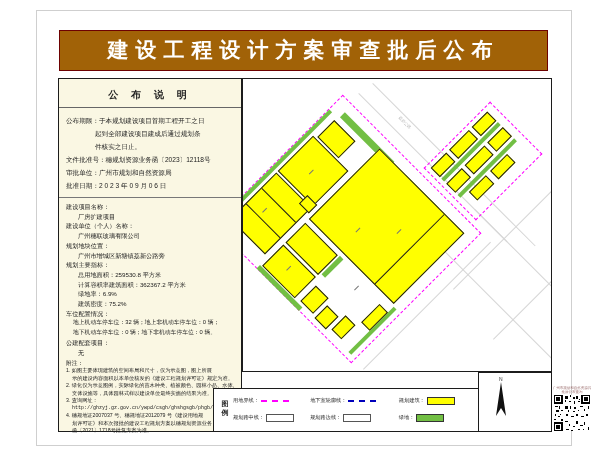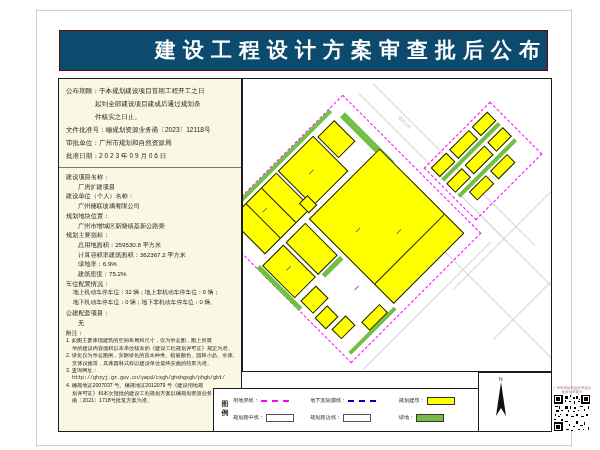--- a/index.html
+++ b/index.html
@@ -1,22 +1,22 @@
 <!DOCTYPE html>
 <html><head>
 <meta charset="utf-8">
 <style>
   html,body{margin:0;padding:0;background:#fff;}
   #page{position:relative;width:600px;height:450px;background:#fff;overflow:hidden;
         font-family:"Liberation Sans","DejaVu Sans",sans-serif;color:#222;}
   .abs{position:absolute;}
   #photo-frame{left:36px;top:10px;width:534px;height:434px;border:1px solid #cfcfcf;}
   
-  #banner{left:59px;top:30px;width:487px;height:39px;background:#0c4a6e;border:1px solid #6d0101;
-          color:#fff;font-weight:bold;font-size:21px;letter-spacing:7px;text-align:right;line-height:38px;}
+  #banner{left:59px;top:30px;width:487px;height:39px;background:#a16207;border:1px solid #6d0101;
+          color:#fff;font-weight:bold;font-size:21px;letter-spacing:7px;text-align:center;line-height:38px;}
   
   #left-panel{left:58px;top:78px;width:184px;height:354px;background:#faf7e3;border:1.5px solid #1c1c1c;
               box-sizing:border-box;padding:5px 7px;z-index:1;}
   #notice-heading{font-size:10px;font-weight:bold;letter-spacing:5px;text-align:center;
                   padding:4px 0 5px;border-bottom:1px solid #666;margin:0 -7px 6px;}
   #notice-lines .ln{font-size:6.6px;line-height:13px;white-space:nowrap;}
   #notice-lines .i{padding-left:29px;}
   .hr{border-top:1px solid #777;margin:5px -7px 4px;}
   #project-lines .ln{font-size:6.2px;line-height:9.7px;white-space:nowrap;}
   #project-lines .i{padding-left:12px;}
@@ -63,20 +63,21 @@
 </style>
 </head>
 <body>
 
 <div id="page">
   <div id="photo-frame" class="abs"></div>
 
   <div id="banner" class="abs">建设工程设计方案审查批后公布</div>
 
   <div id="left-panel" class="abs">
+    <div id="notice-heading">公 布 说 明</div>
     <div id="notice-lines">
 
     <div class="ln l">公布期限：于本规划建设项目首期工程开工之日</div>
         <div class="ln i">起到全部建设项目建成后通过规划条</div>
         <div class="ln i">件核实之日止。</div>
         <div class="ln l">文件批准号：穗规划资源业务函〔2023〕12118号</div>
         <div class="ln l">审批单位：广州市规划和自然资源局</div>
         <div class="ln l">批准日期：2 0 2 3 年 0 9 月 0 6 日</div>
       </div>
     <div class="hr"></div>

